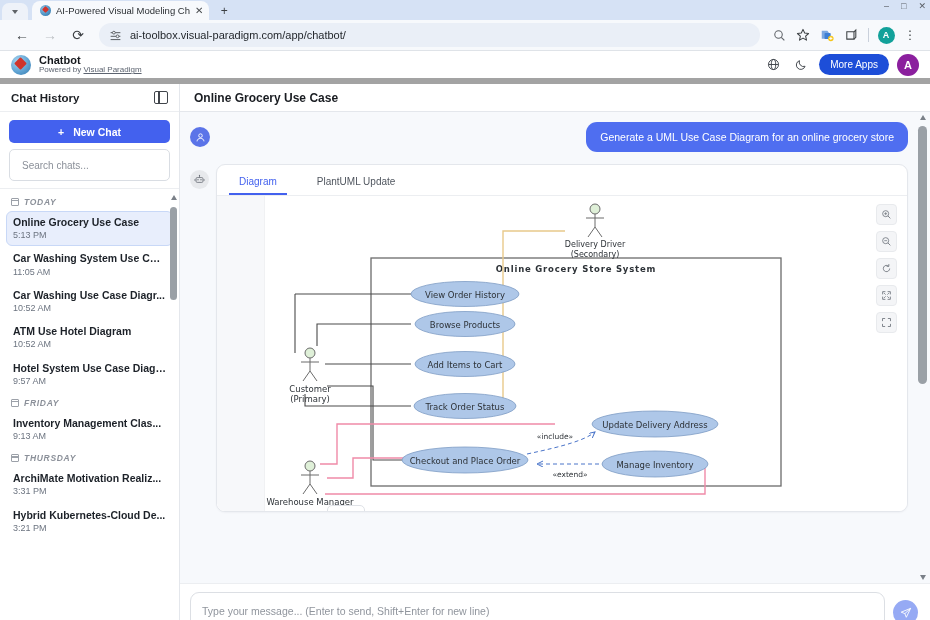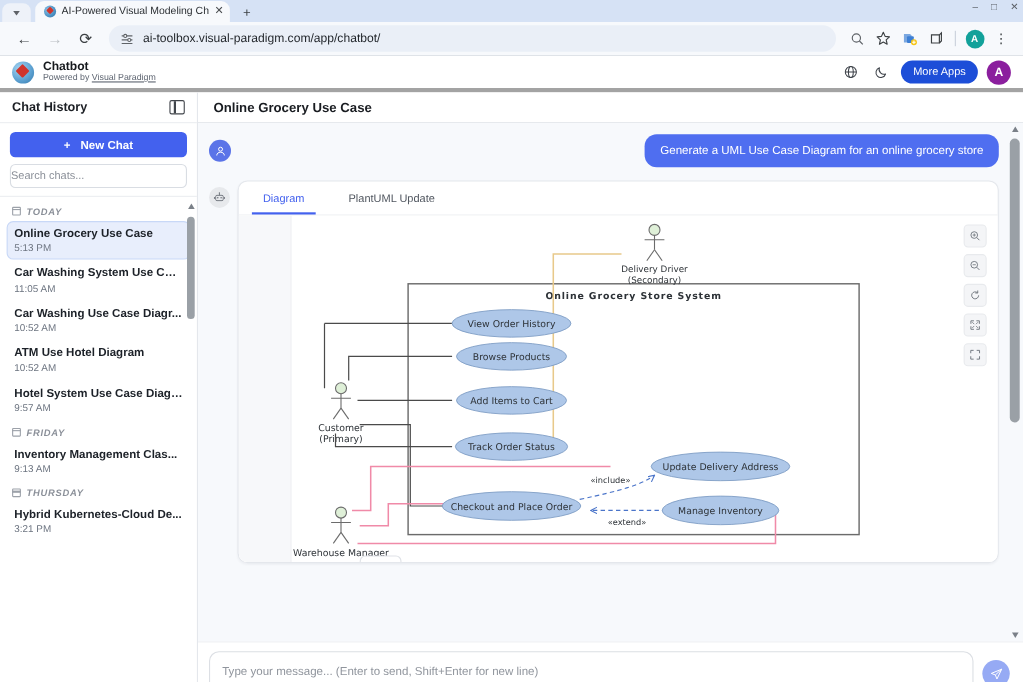--- a/index.html
+++ b/index.html
@@ -150,21 +150,21 @@
     color: #fff;
     font-size: 9px;
     font-weight: bold;
     display: flex; align-items: center; justify-content: center;
   }
 
   
   .app-header {
     height: 33px;
     background: #ffffff;
-    border-bottom: 4px solid #a3a3a3;
+    border-bottom: 6px solid #a3a3a3;
     display: flex;
     align-items: center;
     padding: 0 11px;
     gap: 8px;
   }
   .app-logo {
     width: 20px; height: 20px;
     border-radius: 50%;
     background: radial-gradient(circle at 35% 32%, #a9d6f2 0%, #5fa3d3 55%, #3277ab 100%);
     position: relative;
@@ -258,24 +258,24 @@
     font-weight: bold;
     display: flex;
     align-items: center;
     justify-content: center;
     gap: 9px;
     cursor: pointer;
   }
   .search-wrap { padding: 0 9px 7px; }
   .search-input {
     width: 100%;
-    height: 22px;
+    height: 32px;
     border: 1px solid #d9dde3;
     border-radius: 5px;
-    padding: 0 0;
+    padding: 0 12px;
     font-size: 10px;
     color: #2b2f36;
     font-family: "Liberation Sans", sans-serif;
     outline: none;
   }
   .search-input::placeholder { color: #8b9099; }
   .chat-list {
     flex: 1;
     overflow: hidden;
     position: relative;
@@ -650,20 +650,24 @@
         <span>FRIDAY</span>
       </div>
       <div class="chat-item">
         <div class="chat-item-title">Inventory Management Clas...</div>
         <div class="chat-item-time">9:13 AM</div>
       </div>
 
       <div class="group-label">
         <span class="cal-icon"></span>
         <span>THURSDAY</span>
+      </div>
+      <div class="chat-item">
+        <div class="chat-item-title">ArchiMate Motivation Realiz...</div>
+        <div class="chat-item-time">3:31 PM</div>
       </div>
       <div class="chat-item">
         <div class="chat-item-title">Hybrid Kubernetes-Cloud De...</div>
         <div class="chat-item-time">3:21 PM</div>
       </div>
 
       <div class="sb-scrollbar">
         <div class="sb-arrow-up"></div>
         <div class="sb-thumb"></div>
       </div>

